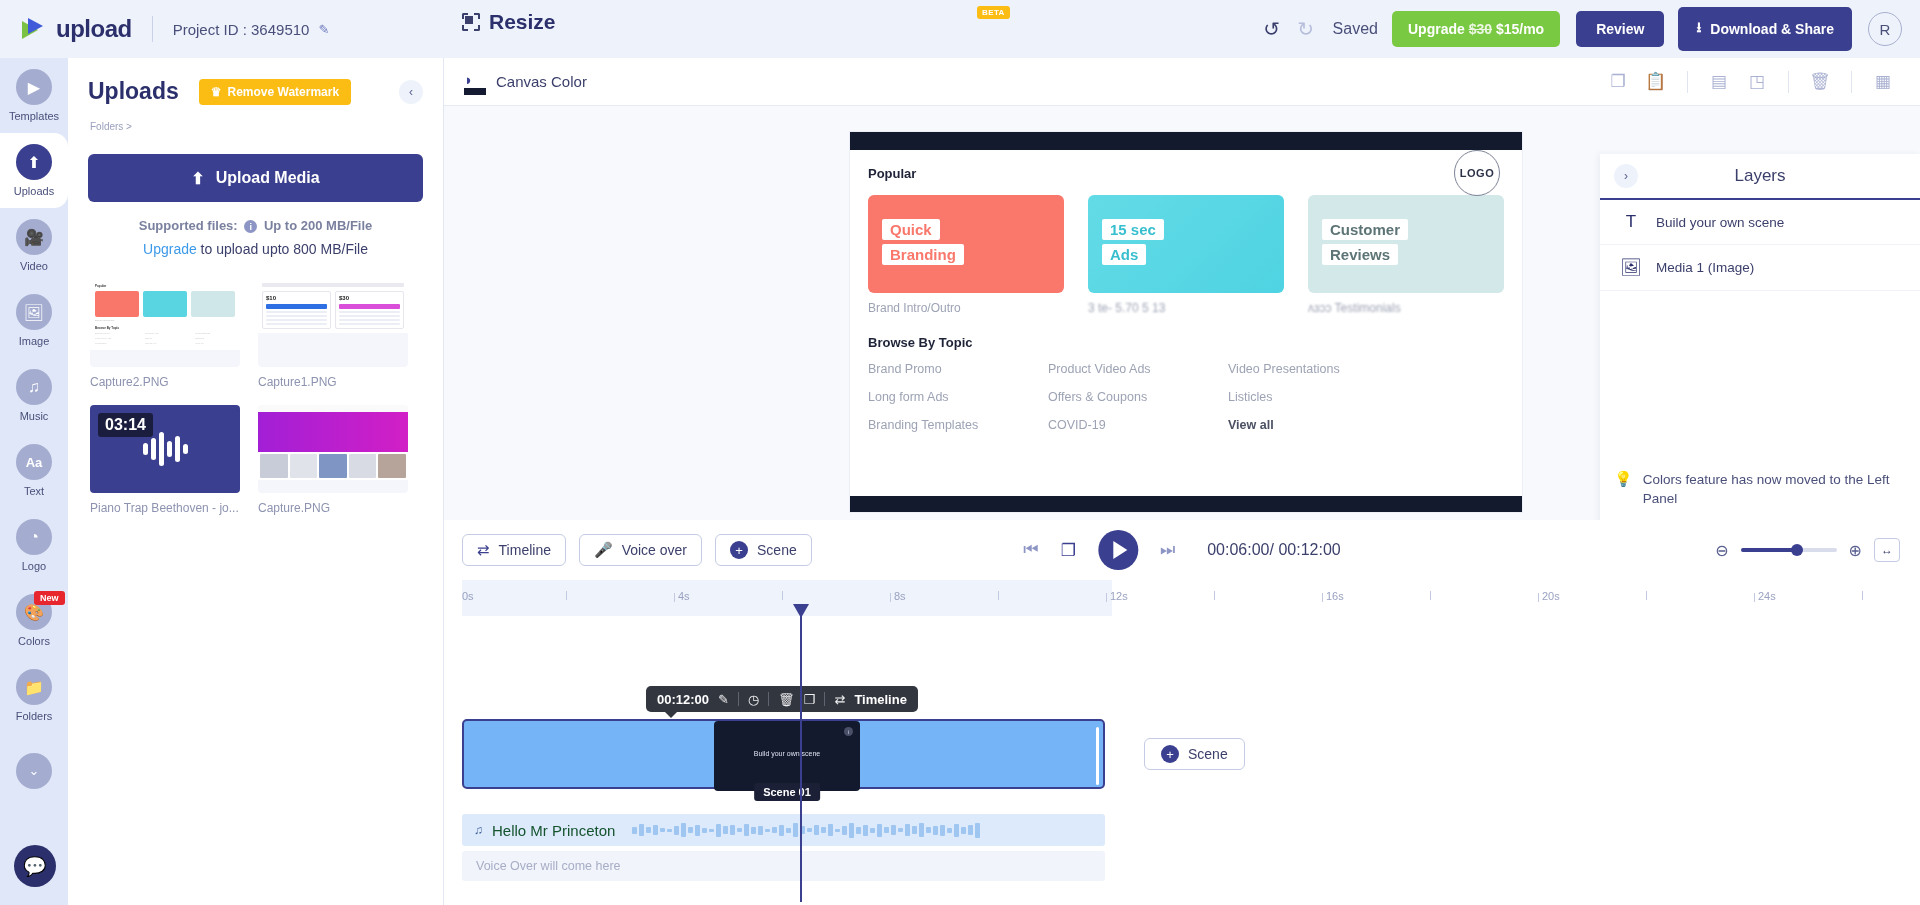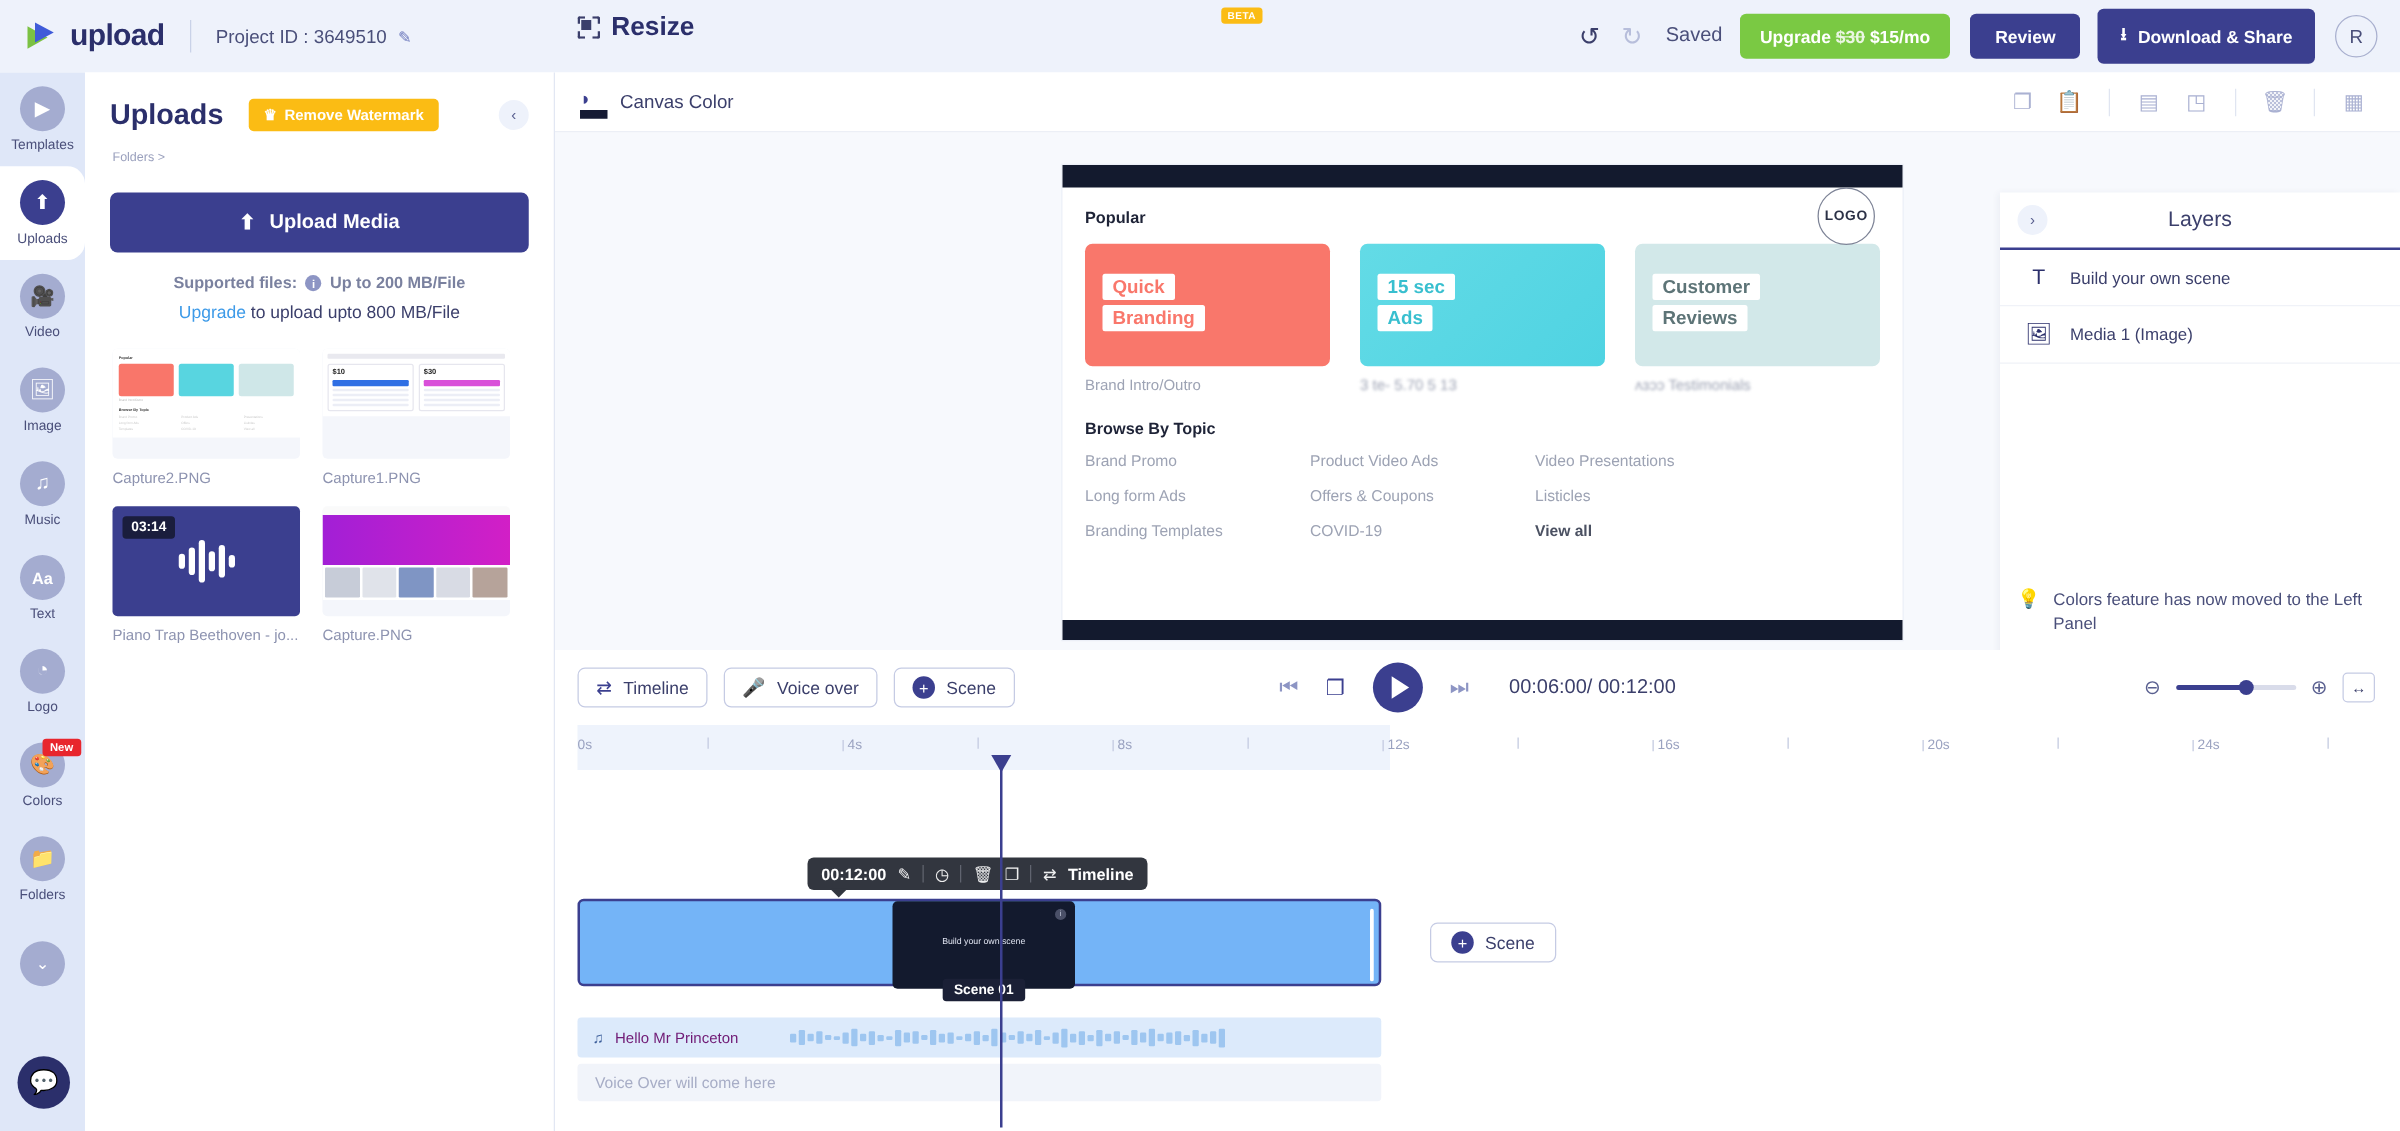--- a/index.html
+++ b/index.html
@@ -195,21 +195,21 @@
   .t1 .bn { height:5px; border-radius:1px; margin-top:3px; }
   .t1 .bn.blue { background:#2f6fe4; } .t1 .bn.pink { background:#d94fd9; }
   .t1 .ln { height:2px; background:#eceef6; margin-top:2px; border-radius:1px; }
   
   .tm {
     background: #3b3f8f; display:flex; align-items:center; justify-content:center;
     position: relative;
   }
   .tm .dur {
     position:absolute; left:8px; top:8px; background:#1a1d3d; color:#fff;
-    font-size:11px; font-weight:bold; padding:3px 7px; border-radius:3px;
+    font-size:16px; font-weight:bold; padding:3px 7px; border-radius:3px;
   }
   .tm .bars { display:flex; align-items:center; gap:3px; }
   .tm .bars i { display:block; width:5px; background:#fff; border-radius:3px; }
   
   .tp { background:#fff; }
   .tp .nav { height:7px; background:#fafafa; }
   .tp .hero { height:40px; background:linear-gradient(90deg,#a21fd6,#d21fc6); }
   .tp .strip { display:flex; gap:2px; padding:2px; }
   .tp .strip i { flex:1; height:24px; border-radius:1px; display:block; }
 
@@ -415,21 +415,21 @@
     display:flex; align-items:center; gap: 9px; padding: 0 16px;
     font-size: 14px; color:#3b3f6b; background:#fff; cursor:pointer;
   }
 
   .track-audio {
     position: absolute; left: 479px; top: 814px; width: 643px; height: 32px;
     background: #dceafb; border-radius: 3px; display:flex; align-items:center;
     padding-left: 12px; gap: 9px; overflow:hidden;
   }
   .track-audio .mnote { font-size: 12px; color: #3b5d99; }
-  .track-audio .nm { font-size: 12px; color: #701a75; white-space:nowrap; }
+  .track-audio .nm { font-size: 15px; color: #14532d; white-space:nowrap; }
   .wave { position:absolute; left: 0; right:0; top:6px; height:20px; display:flex; align-items:center; gap:2px; padding-left: 170px; }
   .wave i { display:block; width: 5px; background: #9ec6f0; border-radius:1px; }
 
   .track-voice {
     position: absolute; left: 479px; top: 851px; width: 643px; height: 30px;
     background: #f1f4fa; border-radius: 3px; display:flex; align-items:center;
     padding-left: 14px;
   }
   .track-voice .ph { font-size: 12.5px; color: #a7adc6; }
 </style>

